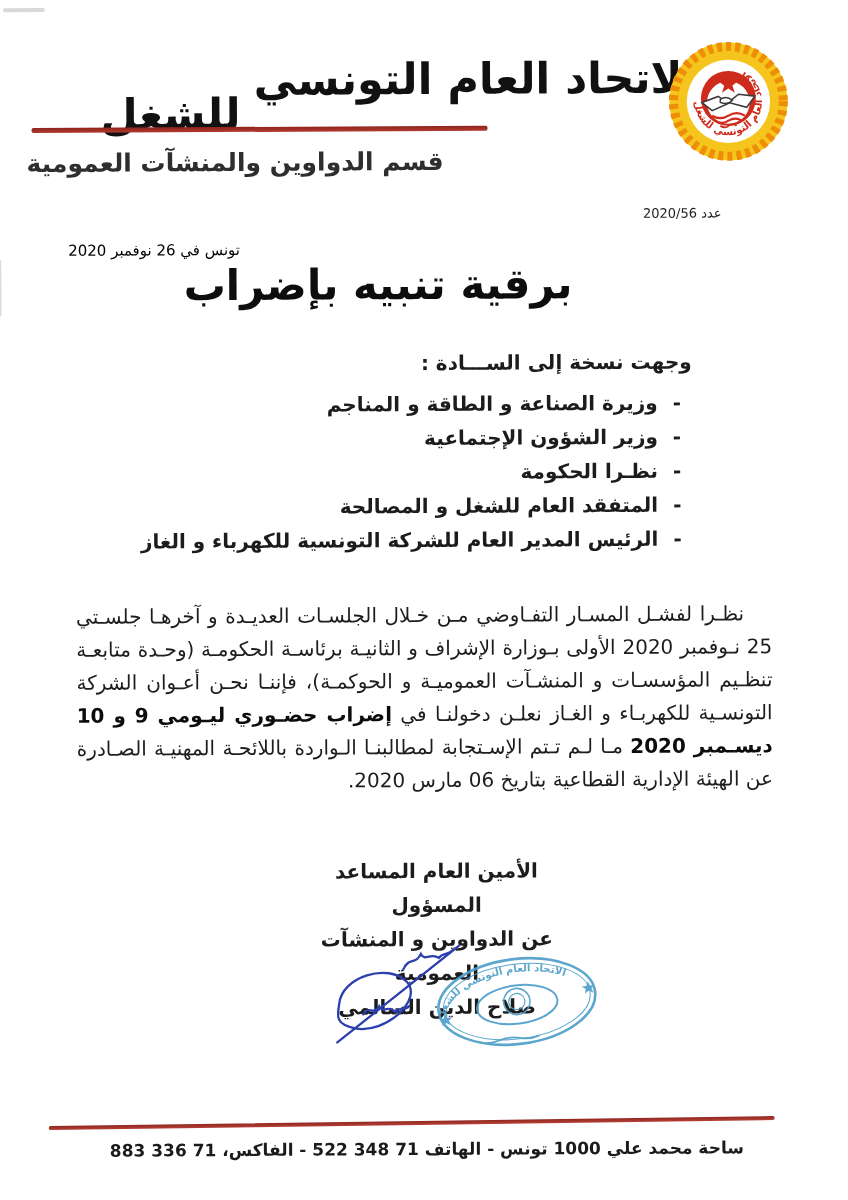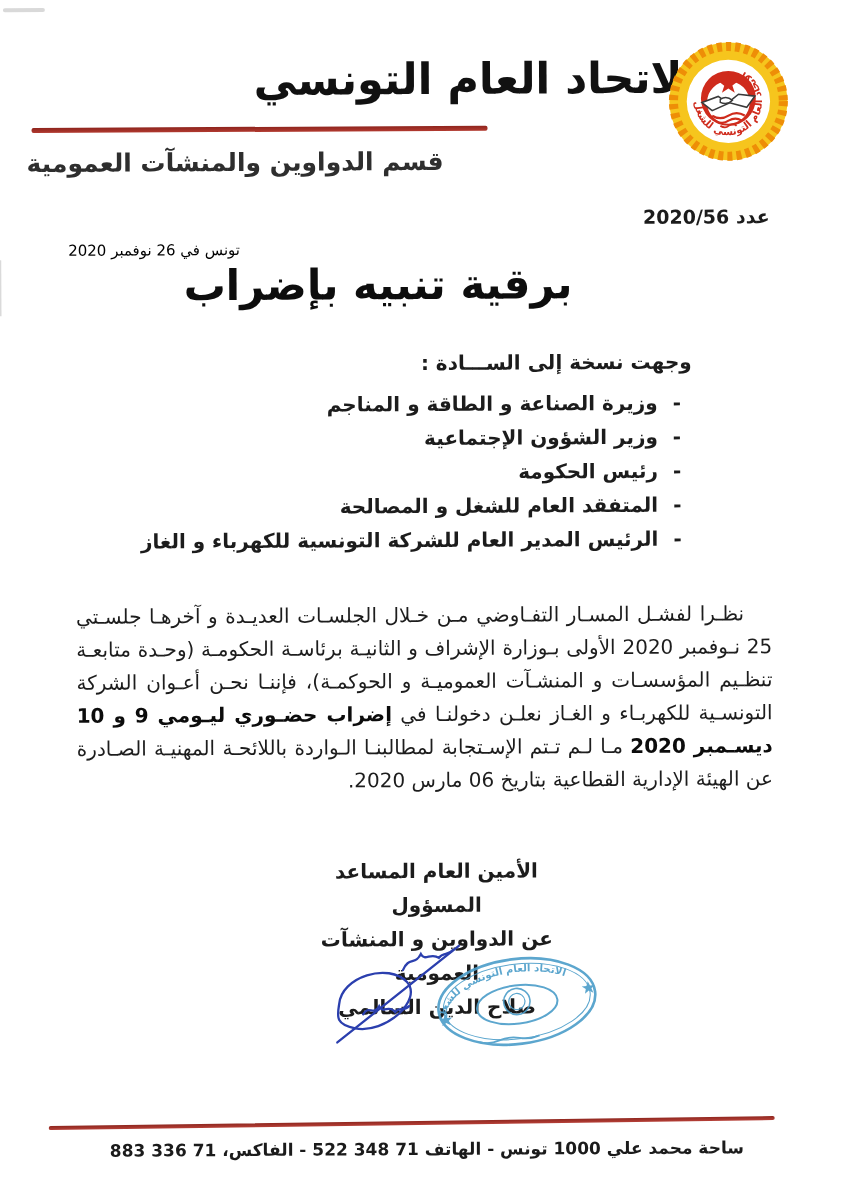--- a/index.html
+++ b/index.html
@@ -12,21 +12,21 @@
   .abs{position:absolute;}
   .speck-top{left:6px;top:6px;width:42px;height:4px;background:#b3b3b3;opacity:.5;border-radius:2px;}
   .speck-left{left:0;top:258px;width:3px;height:56px;background:#c2c2c2;opacity:.6;}
 
   .org-line1{left:0;top:54px;width:700px;text-align:right;font-size:43px;font-weight:bold;color:#111;white-space:nowrap;direction:rtl;}
   .org-line2{left:103px;top:88px;font-size:43px;font-weight:bold;color:#111;white-space:nowrap;direction:rtl;}
   .header-rule{left:34px;top:126px;width:456px;height:5px;background:linear-gradient(180deg,#8e241d,#b23a30);border-radius:2px;}
   .department{left:96px;top:147px;width:350px;text-align:center;font-size:25px;font-weight:bold;color:#2e2e2e;direction:rtl;white-space:nowrap;}
   .logo-svg{left:666px;top:42px;width:130px;height:122px;}
 
-  .ref-number{left:645px;top:207px;font-size:19px;font-weight:bold;direction:rtl;white-space:nowrap;}
+  .ref-number{left:645px;top:207px;font-size:13px;font-weight:normal;direction:rtl;white-space:nowrap;}
   .date-line{left:70px;top:240px;font-size:15px;direction:rtl;white-space:nowrap;color:#000000;}
 
   .subject{left:214px;top:260px;width:360px;text-align:center;font-size:42px;font-weight:bold;color:#0d0d0d;direction:rtl;white-space:nowrap;}
 
   .cc-intro{right:155px;top:351px;font-size:20px;font-weight:bold;direction:rtl;white-space:nowrap;}
   .cc-list{right:166px;top:392px;direction:rtl;text-align:right;}
   .cc-row{font-size:20px;font-weight:bold;margin-bottom:10px;white-space:nowrap;}
   .cc-dash{display:inline-block;margin-left:15px;}
 
   .body-par{left:76px;top:599px;width:696px;font-size:20px;line-height:33px;
@@ -43,20 +43,21 @@
 </head>
 <body>
 
 <div class="page">
   <div class="content">
 
     <div class="abs speck-top"></div>
     <div class="abs speck-left"></div>
 
     <div class="abs org-line1">الاتحاد العام التونسي</div>
+    <div class="abs org-line2">للشغل</div>
     <div class="abs header-rule"></div>
     <div class="abs department">قسم الدواوين والمنشآت العمومية</div>
 
     <svg class="abs logo-svg" viewBox="0 0 120 120">
       <circle cx="60" cy="60" r="58" fill="#f6c51d"></circle>
       <circle cx="60" cy="60" r="54" fill="none" stroke="#ee8e07" stroke-width="9" stroke-dasharray="5 4"></circle>
       <circle cx="60" cy="60" r="49" fill="#f6c51d"></circle>
       <circle cx="60" cy="60" r="41" fill="#ffffff"></circle>
       <defs>
         <path id="logo-ring" d="M 27,60 A 33,33 0 1 0 93,60 A 33,33 0 1 0 27,60"></path>
@@ -77,21 +78,21 @@
 
     <div class="abs ref-number">عدد 2020/56</div>
     <div class="abs date-line">تونس في 26 نوفمبر 2020</div>
 
     <div class="abs subject">برقية تنبيه بإضراب</div>
 
     <div class="abs cc-intro">وجهت نسخة إلى الســـادة :</div>
     <div class="abs cc-list">
       <div class="cc-row"><span class="cc-dash">-</span><span>وزيرة الصناعة و الطاقة و المناجم</span></div>
       <div class="cc-row"><span class="cc-dash">-</span><span>وزير الشؤون الإجتماعية</span></div>
-      <div class="cc-row"><span class="cc-dash">-</span><span>رئيس الحكومة</span></div>
+      <div class="cc-row"><span class="cc-dash">-</span><span>نظـرا الحكومة</span></div>
       <div class="cc-row"><span class="cc-dash">-</span><span>المتفقد العام للشغل و المصالحة</span></div>
       <div class="cc-row"><span class="cc-dash">-</span><span>الرئيس المدير العام للشركة التونسية للكهرباء و الغاز</span></div>
     </div>
 
     <p class="abs body-par"><span>نظـرا لفشـل المسـار التفـاوضي مـن خـلال الجلسـات العديـدة و آخرهـا جلسـتي 25 نـوفمبر 2020 الأولى بـوزارة الإشراف و الثانيـة برئاسـة الحكومـة (وحـدة متابعـة تنظـيم المؤسسـات و المنشـآت العموميـة و الحوكمـة)، فإننـا نحـن أعـوان الشركة التونسـية للكهربـاء و الغـاز نعلـن دخولنـا في </span><b>إضراب حضـوري ليـومي 9 و 10 ديسـمبر 2020</b><span> مـا لـم تـتم الإسـتجابة لمطالبنـا الـواردة باللائحـة المهنيـة الصـادرة عن الهيئة الإدارية القطاعية بتاريخ 06 مارس 2020.</span></p>
 
     <div class="abs sig-block">
       <div>الأمين العام المساعد المسؤول</div>
       <div>عن الدواوين و المنشآت العمومية</div>
       <div>صلاح الدين السالمي</div>

